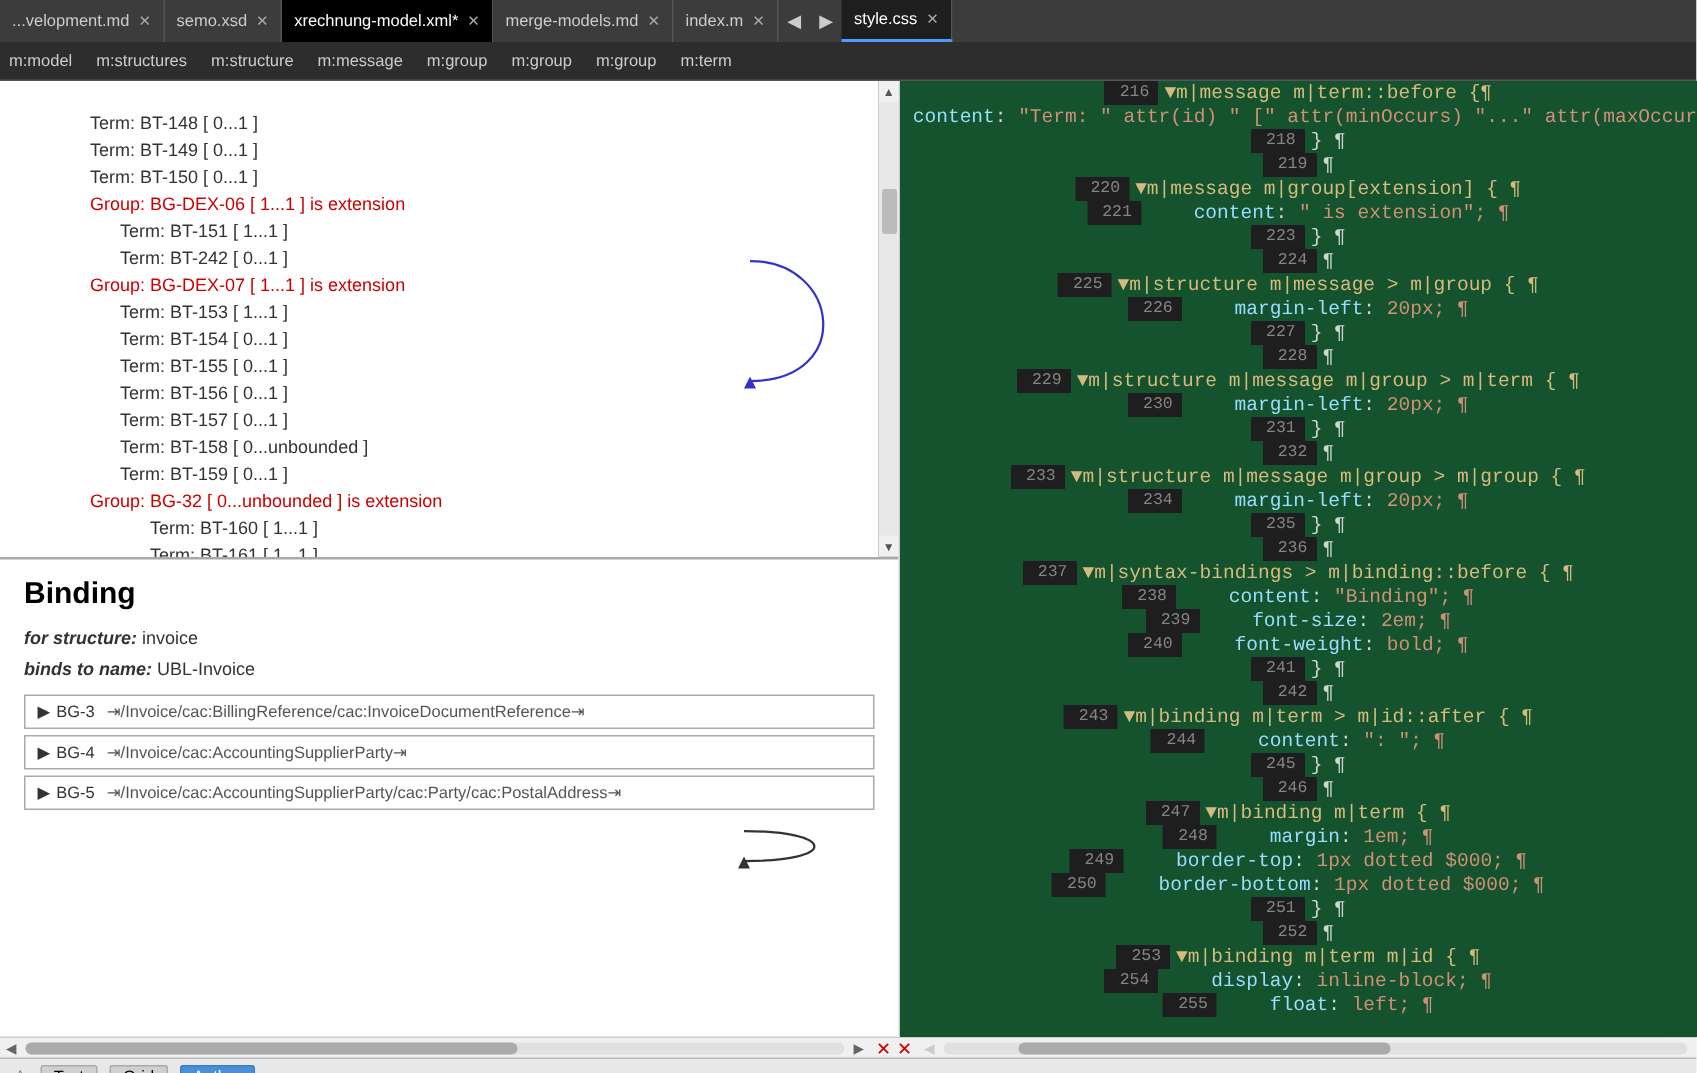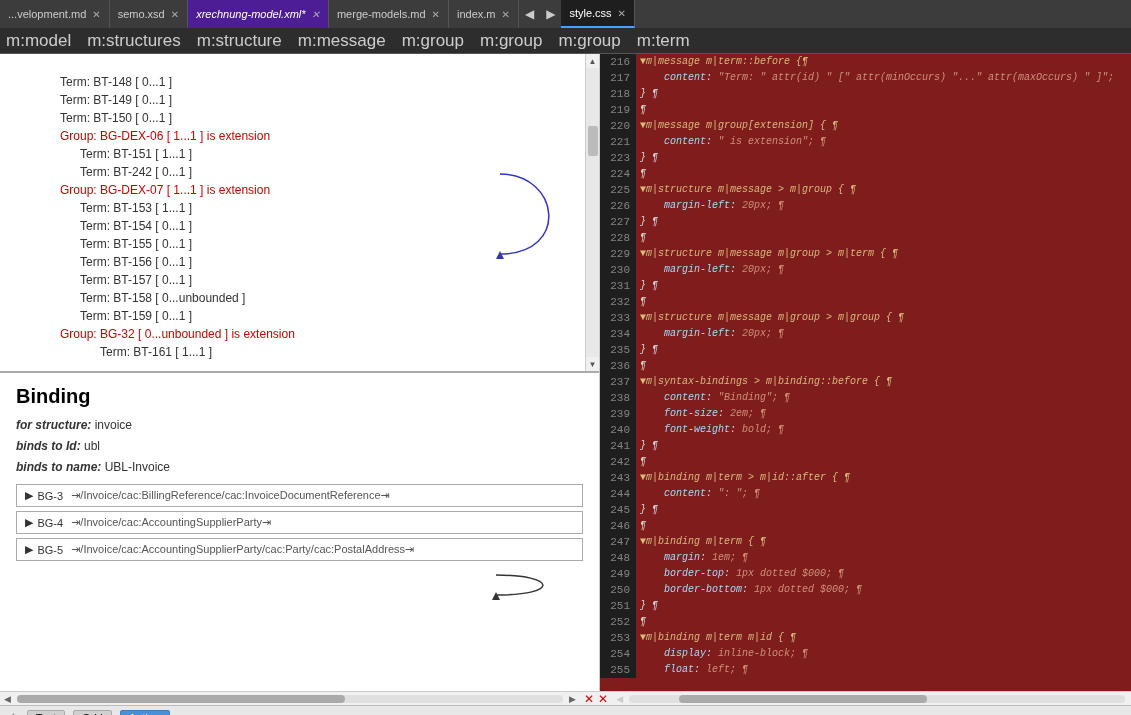--- a/index.html
+++ b/index.html
@@ -20,23 +20,22 @@
       height: 28px;
       background: #3c3c3c;
       color: #ccc;
       font-size: 11px;
       border-right: 1px solid #555;
       cursor: pointer;
       white-space: nowrap;
       gap: 4px;
     }
     .tab.active {
-      background: #4c1d95;
+      background: #000000;
       color: #fff;
-      font-style: italic;
     }
     .tab .close-btn {
       font-size: 10px;
       color: #aaa;
       cursor: pointer;
       margin-left: 2px;
     }
     .tab-overflow {
       display: flex;
       align-items: center;
@@ -50,21 +49,21 @@
       display: flex;
       align-items: center;
       background: #2d2d2d;
       height: 26px;
       padding: 0 6px;
       gap: 16px;
       border-bottom: 1px solid #555;
     }
     .toolbar-item {
       color: #ccc;
-      font-size: 17px;
+      font-size: 11px;
       cursor: pointer;
       white-space: nowrap;
       text-align: center;
     }
 
     
     .main-layout {
       display: flex;
       height: calc(715px - 28px - 26px - 24px);
       background: #fff;
@@ -128,27 +127,28 @@
       background: #fff;
       color: #333;
       display: flex;
       align-items: center;
       gap: 4px;
     }
 
     
     .right-panel {
       flex: 1;
-      background: #7f1d1d;
+      background: #14532d;
       color: #d4d4d4;
       font-family: 'Courier New', monospace;
       font-size: 11px;
       overflow: auto;
       display: flex;
       flex-direction: column;
+      align-items: center;
     }
     .code-line {
       display: flex;
       min-height: 16px;
       line-height: 16px;
       padding: 0;
     }
     .line-num {
       width: 36px;
       min-width: 36px;
@@ -156,22 +156,21 @@
       padding-right: 6px;
       color: #858585;
       background: #1e1e1e;
       user-select: none;
       font-size: 11px;
     }
     .line-content {
       flex: 1;
       padding-left: 4px;
       white-space: pre;
-      font-size: 10px;
-      font-style: italic;
+      font-size: 13px;
     }
 
     
     .bottom-bar {
       height: 14px;
       background: #f0f0f0;
       border-top: 1px solid #ccc;
       display: flex;
       align-items: center;
       overflow: hidden;
@@ -314,40 +313,40 @@
         <div class="tree-item indent2">Term: BT-242 [ 0...1 ]</div>
         <div class="tree-item indent1 red">Group: BG-DEX-07 [ 1...1 ] is extension</div>
         <div class="tree-item indent2">Term: BT-153 [ 1...1 ]</div>
         <div class="tree-item indent2">Term: BT-154 [ 0...1 ]</div>
         <div class="tree-item indent2">Term: BT-155 [ 0...1 ]</div>
         <div class="tree-item indent2">Term: BT-156 [ 0...1 ]</div>
         <div class="tree-item indent2">Term: BT-157 [ 0...1 ]</div>
         <div class="tree-item indent2">Term: BT-158 [ 0...unbounded ]</div>
         <div class="tree-item indent2">Term: BT-159 [ 0...1 ]</div>
         <div class="tree-item indent1 red">Group: BG-32 [ 0...unbounded ] is extension</div>
+        <div class="tree-item indent3">Term: BT-160 [ 1...1 ]</div>
         <div class="tree-item indent3">Term: BT-161 [ 1...1 ]</div>
 
         <svg style="position:absolute; top:0; left:0; width:580px; height:400px; pointer-events:none;">
           <path d="M 500 120 C 560 120, 570 200, 500 200" fill="none" stroke="#3333cc" stroke-width="1.5"></path>
           <polygon points="500,197 496,205 504,205" fill="#3333cc"></polygon>
         </svg>
       </div>
       <div class="vscroll-bar">
         <div class="vscroll-up">▲</div>
         <div class="vscroll-track">
           <div class="vscroll-thumb"></div>
         </div>
         <div class="vscroll-down">▼</div>
       </div>
     </div>
 
     <div class="info-panel">
       <div class="info-title">Binding</div>
       <div class="info-row"><strong>for structure:</strong> invoice</div>
-      <div class="info-row"><strong>binds to Id:</strong> ubl</div>
       <div class="info-row"><strong>binds to name:</strong> UBL-Invoice</div>
 
       <div style="margin-top: 8px;">
         <div class="xpath-item">
           <span>▶</span>
           <span>BG-3</span>
           <span style="margin-left:4px; color:#555; font-size:11px;">⇥/Invoice/cac:BillingReference/cac:InvoiceDocumentReference⇥</span>
         </div>
         <div class="xpath-item">
           <span>▶</span>

